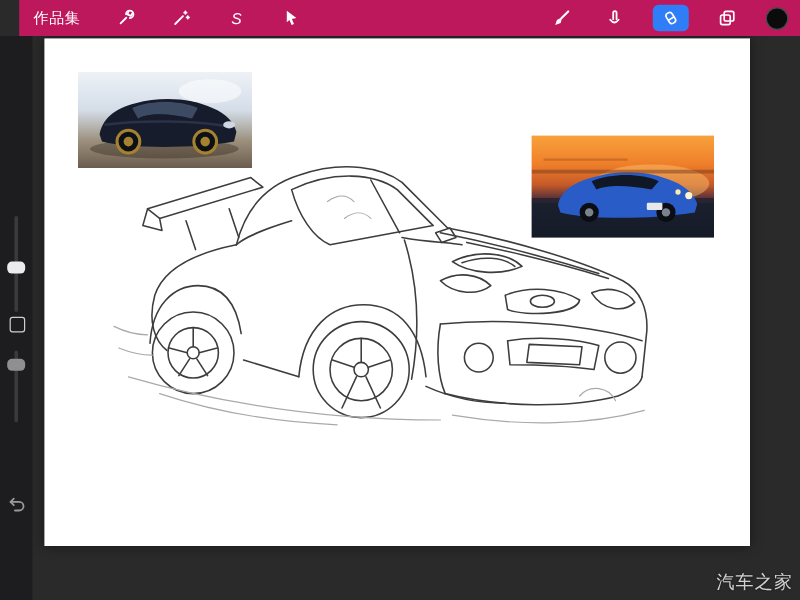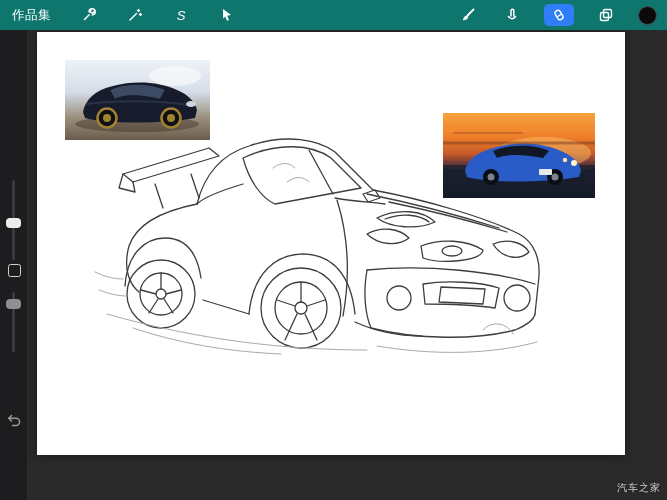--- a/index.html
+++ b/index.html
@@ -1,19 +1,19 @@
 <!DOCTYPE html>
 <html><head>
 <meta charset="utf-8">
 <style>
   html,body{margin:0;padding:0;}
   body{width:667px;height:500px;background:#2a2a2a;overflow:hidden;
        font-family:"Liberation Sans","DejaVu Sans",sans-serif;position:relative;}
   
-  .topbar{position:absolute;top:0;left:0;right:0;height:30px;background:#0f766e;
+  .topbar{position:absolute;top:0;left:16px;right:0;height:30px;background:#be185d;
           display:flex;align-items:center;z-index:30;}
   .gallery-label{color:#ffffff;font-size:12.5px;margin-left:12px;letter-spacing:.5px;cursor:default;}
   .tools-left{display:flex;gap:22px;margin-left:26px;align-items:center;}
   .tools-right{margin-left:auto;display:flex;gap:20px;align-items:center;margin-right:10px;}
   .icon-btn{width:24px;height:22px;display:flex;align-items:center;justify-content:center;border-radius:5px;}
   .icon-btn.active{background:#2f7ef7;width:30px;}
   svg.icon{width:16px;height:16px;display:block;}
   .color-swatch{width:17px;height:17px;border-radius:50%;background:#0b0b0c;border:1.5px solid #4a4a4e;}
   
   .sidebar{position:absolute;left:0;top:30px;bottom:0;width:27px;background:#1d1d1f;z-index:20;}
@@ -30,21 +30,21 @@
           box-shadow:0 0 10px rgba(0,0,0,.45);z-index:10;}
   .sketch{position:absolute;left:0;top:0;width:588px;height:423px;}
   .ref-photo{position:absolute;overflow:hidden;}
   .photo-black{left:28px;top:28px;width:145px;height:80px;
      background:linear-gradient(180deg,#eef2f7 0%,#d4dde8 40%,#9b8f7c 72%,#6b5d4d 100%);}
   .photo-blue{left:406px;top:81px;width:152px;height:85px;
      background:linear-gradient(180deg,#f7a23c 0%,#ef7f2a 28%,#c65a28 48%,#55303a 62%,#1a202e 66%,#141a26 100%);}
   .ref-photo svg{position:absolute;left:0;top:0;width:100%;height:100%;}
   
   .watermark{position:absolute;right:6px;bottom:5px;color:rgba(255,255,255,.8);
-             font-size:10px;letter-spacing:1px;z-index:40;text-shadow:0 0 2px rgba(0,0,0,.6);}
+             font-size:15px;letter-spacing:1px;z-index:40;text-shadow:0 0 2px rgba(0,0,0,.6);}
 </style>
 </head>
 <body>
 
 <div class="topbar">
   <div class="gallery-label">作品集</div>
 
   <div class="tools-left">
     <div class="icon-btn">
       <svg class="icon" viewBox="0 0 16 16">

